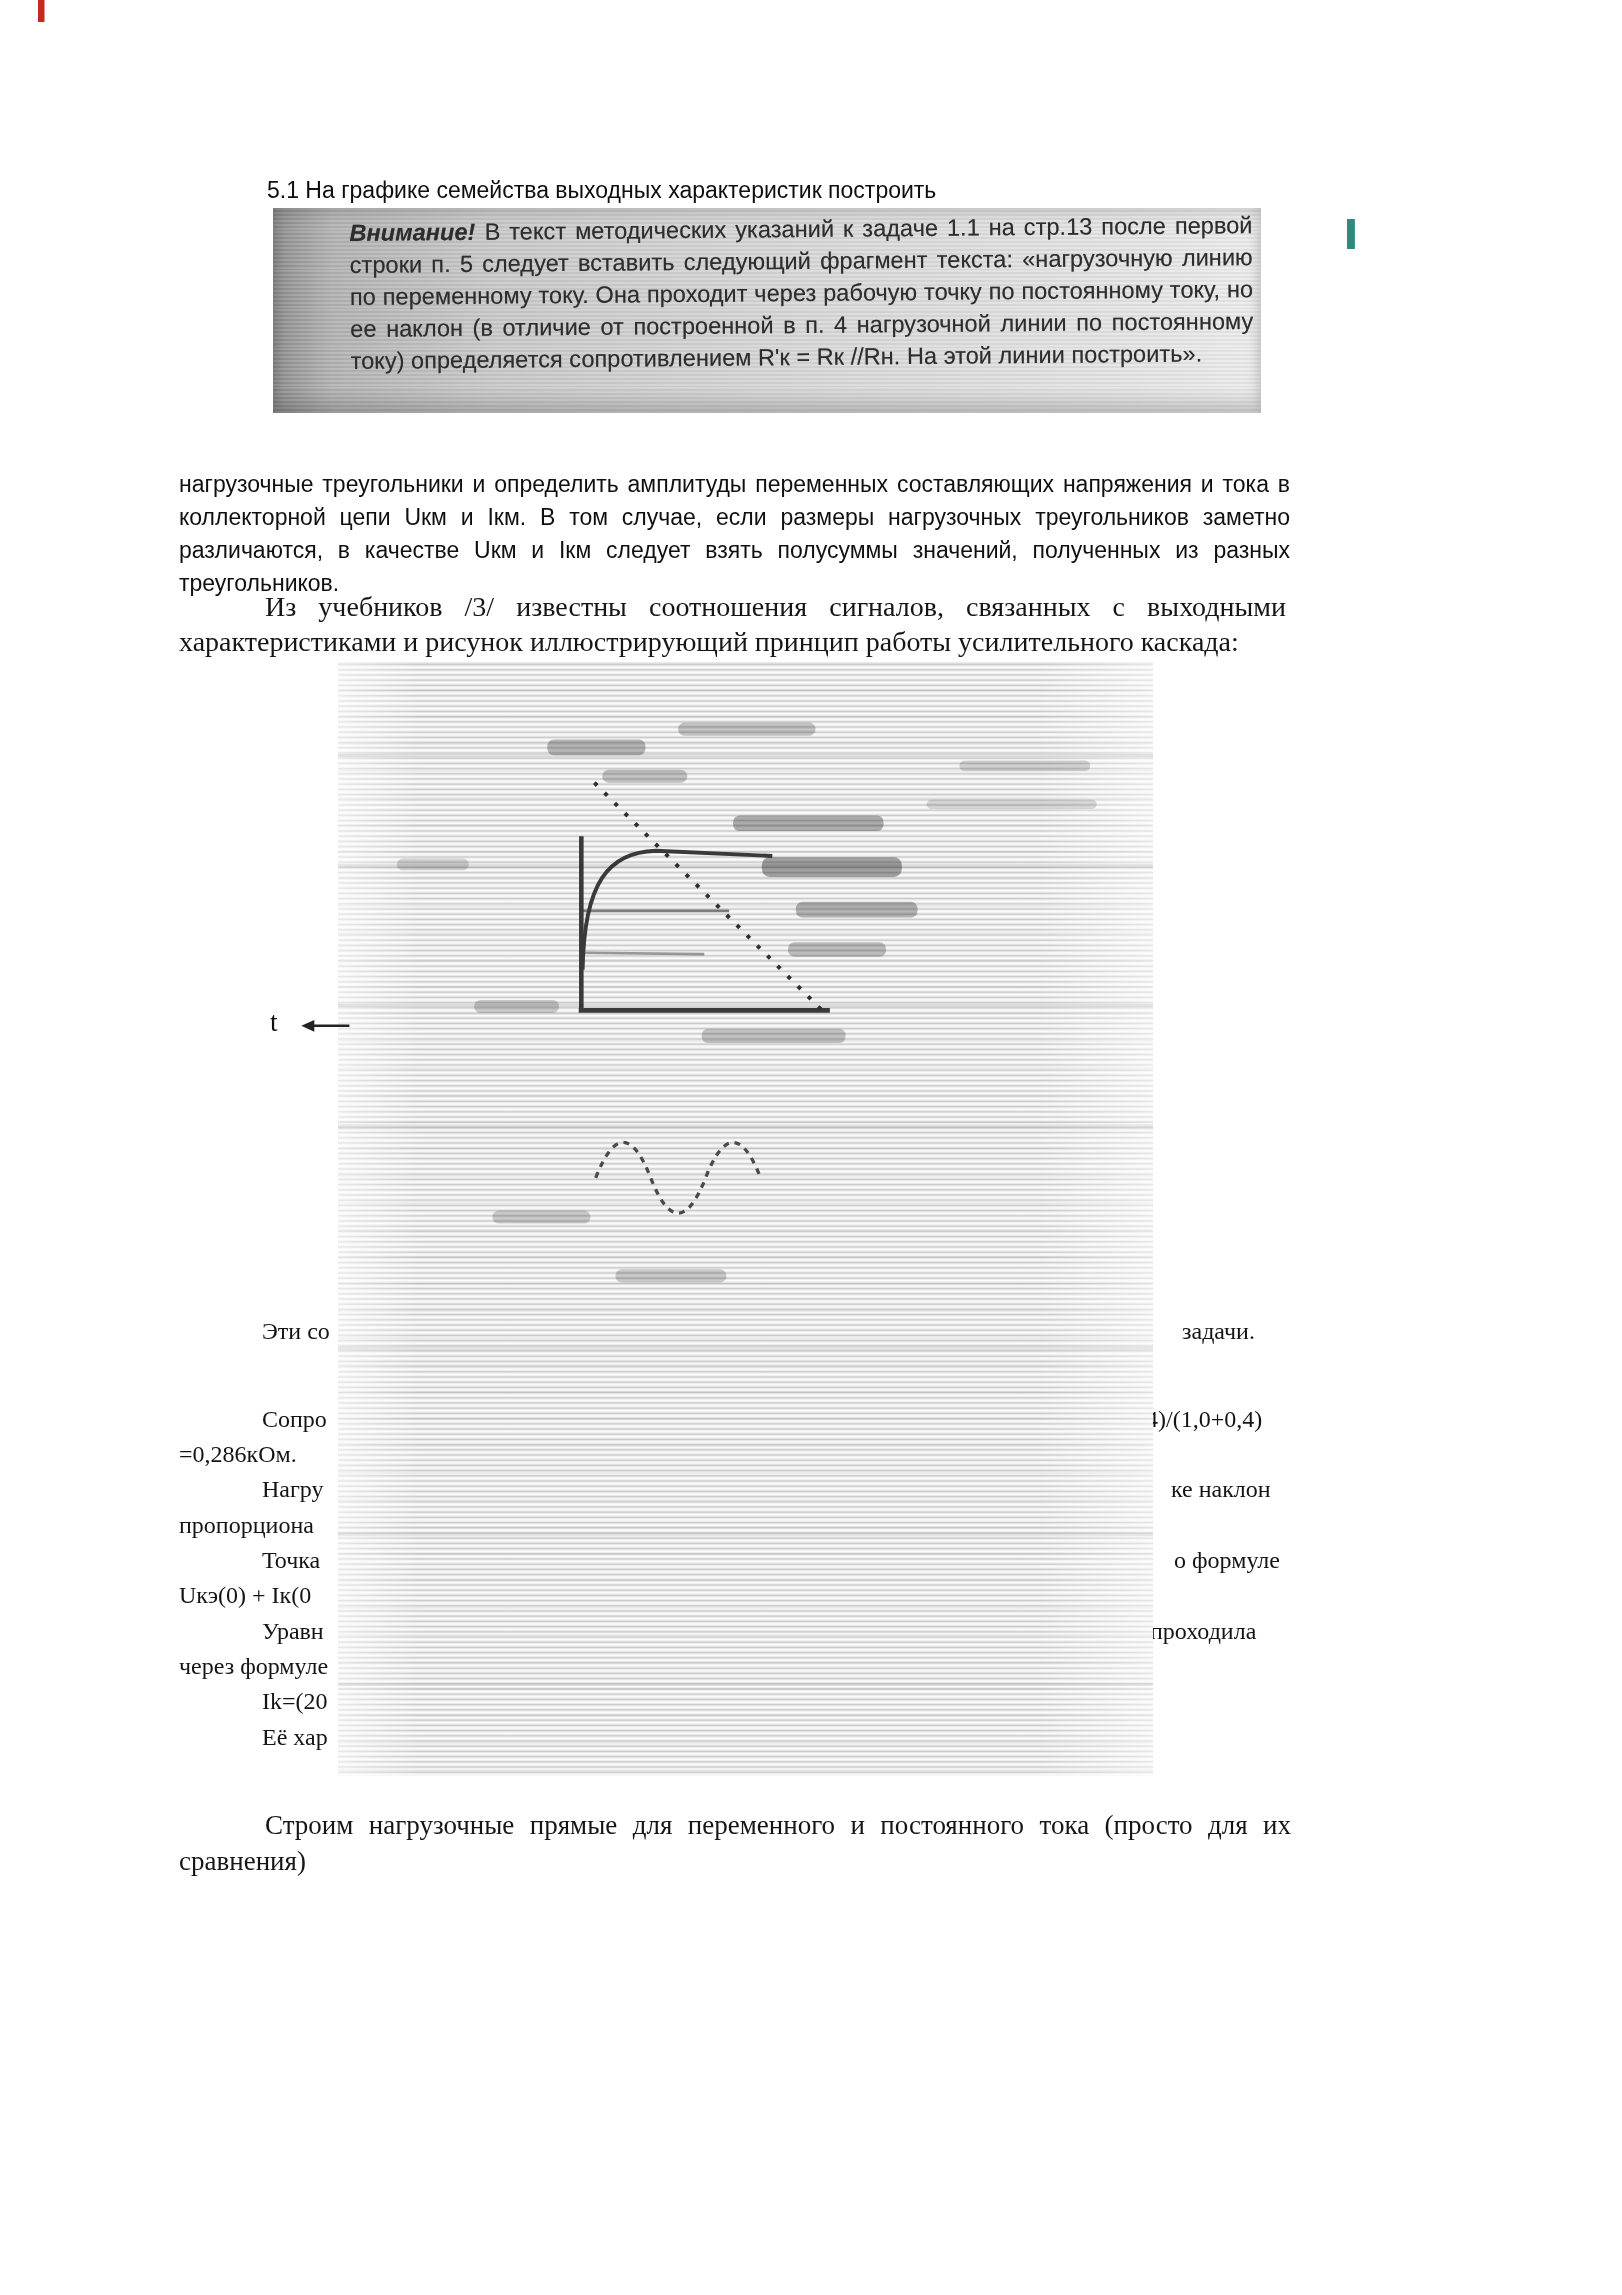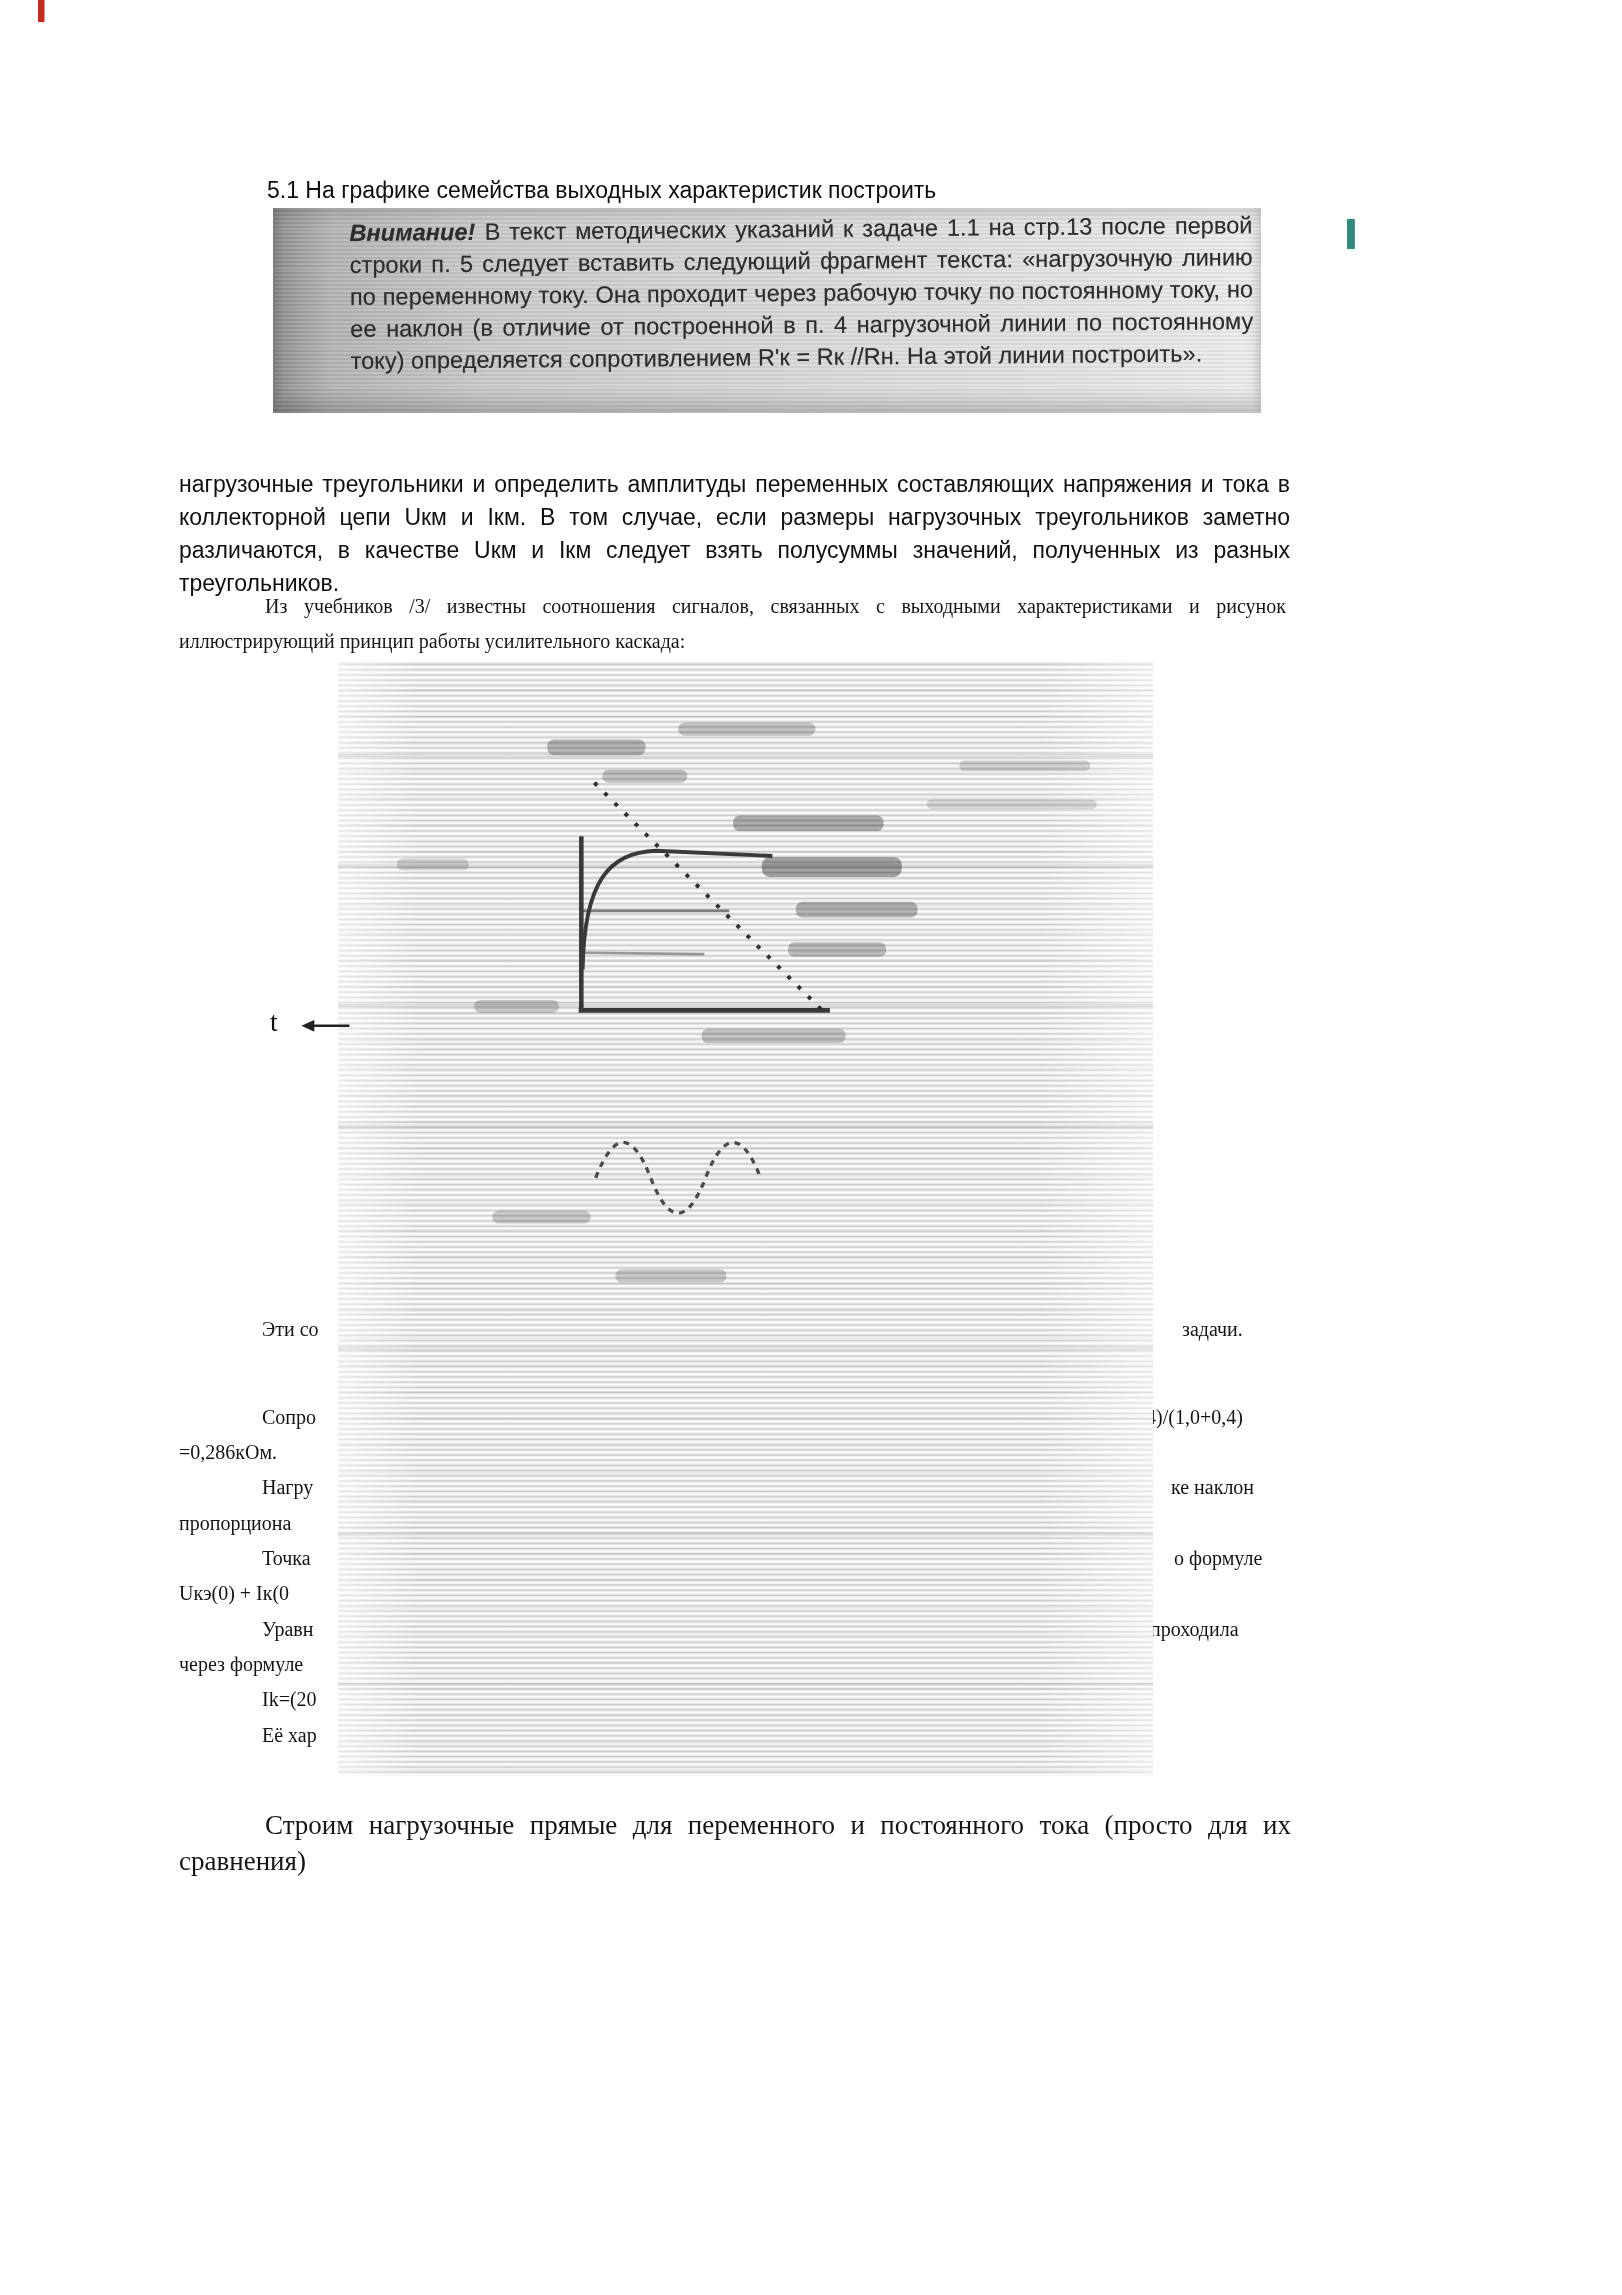--- a/index.html
+++ b/index.html
@@ -22,32 +22,32 @@
   }
   .notice-text{
     position:absolute;left:77px;top:5.2px;width:903px;
     font-size:23.6px;line-height:32px;color:#2d2d2d;text-align:justify;
     transform:rotate(-0.5deg);text-shadow:0 0 0.7px rgba(0,0,0,0.35);
   }
   .notice-label{font-weight:bold;font-style:italic;margin-right:9.2px;}
 
   .para{text-align:justify;}
   .para1{left:179px;top:420px;width:1111px;font-size:23px;line-height:33px;color:#101010;margin-top:48px;}
-  .para2{left:179px;top:589px;width:1107px;font-size:20px;line-height:35px;text-indent:86px;}
+  .para2{left:179px;top:589px;width:1107px;font-size:28px;line-height:35px;text-indent:86px;}
   .para3{left:179px;top:1807px;width:1112px;font-size:27px;line-height:36px;text-indent:86px;}
 
   .figure{
     left:338px;top:662px;width:815px;height:1114px;z-index:5;
     background:
       linear-gradient(90deg, rgba(255,255,255,0.55) 0%, rgba(255,255,255,0) 10%, rgba(255,255,255,0) 86%, rgba(255,255,255,0.5) 100%),
       repeating-linear-gradient(to bottom, rgba(0,0,0,0.05) 0 2px, rgba(255,255,255,0) 2px 27px),
       repeating-linear-gradient(to bottom, #fdfdfd 0px, #ededed 1.3px, #c9c9c9 2.6px, #eeeeee 3.9px, #fdfdfd 5.2px);
   }
 
-  .frag{font-size:20px;color:#141414;white-space:nowrap;z-index:1;}
+  .frag{font-size:24px;color:#141414;white-space:nowrap;z-index:1;}
   .t-label{left:270px;top:1006px;font-size:27.5px;color:#101010;z-index:6;}
   .arrow-svg{left:300px;top:1016px;z-index:6;}
   .artifact-red{left:38px;top:0px;}
   .artifact-teal{left:1347px;top:219px;z-index:3;}
 </style>
 </head>
 <body>
 
 <svg class="abs artifact-red" width="6.5" height="22" viewBox="0 0 10 34">
   <rect x="0" y="0" width="10" height="34" fill="#c4281e"></rect>

